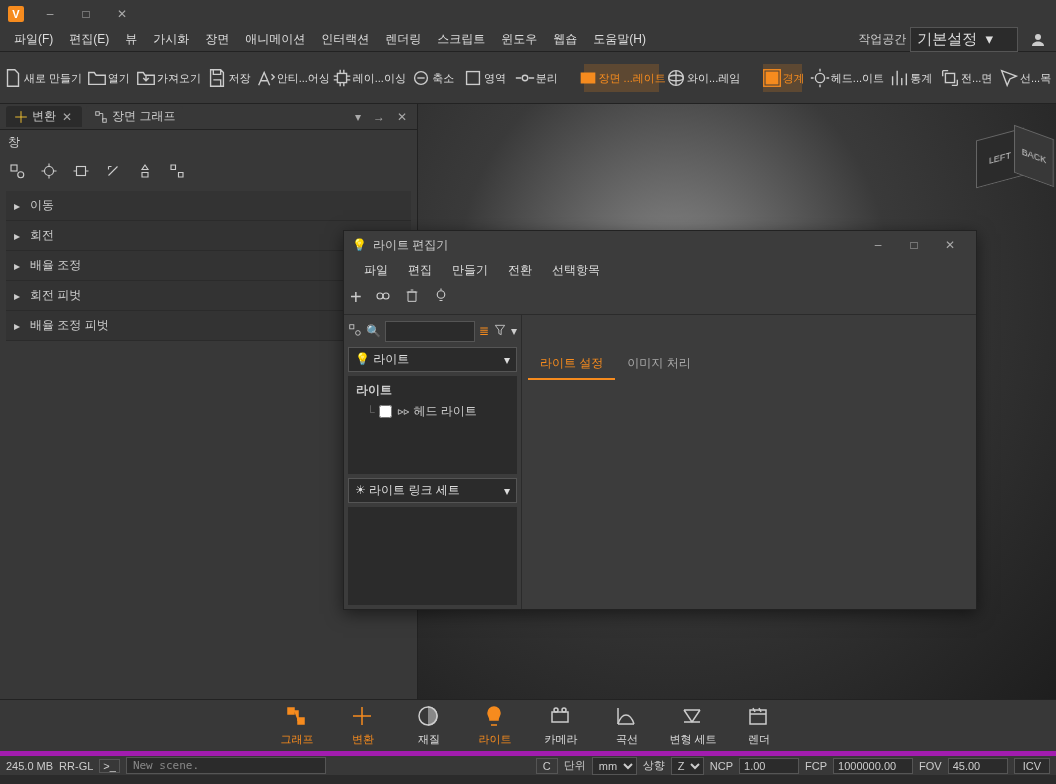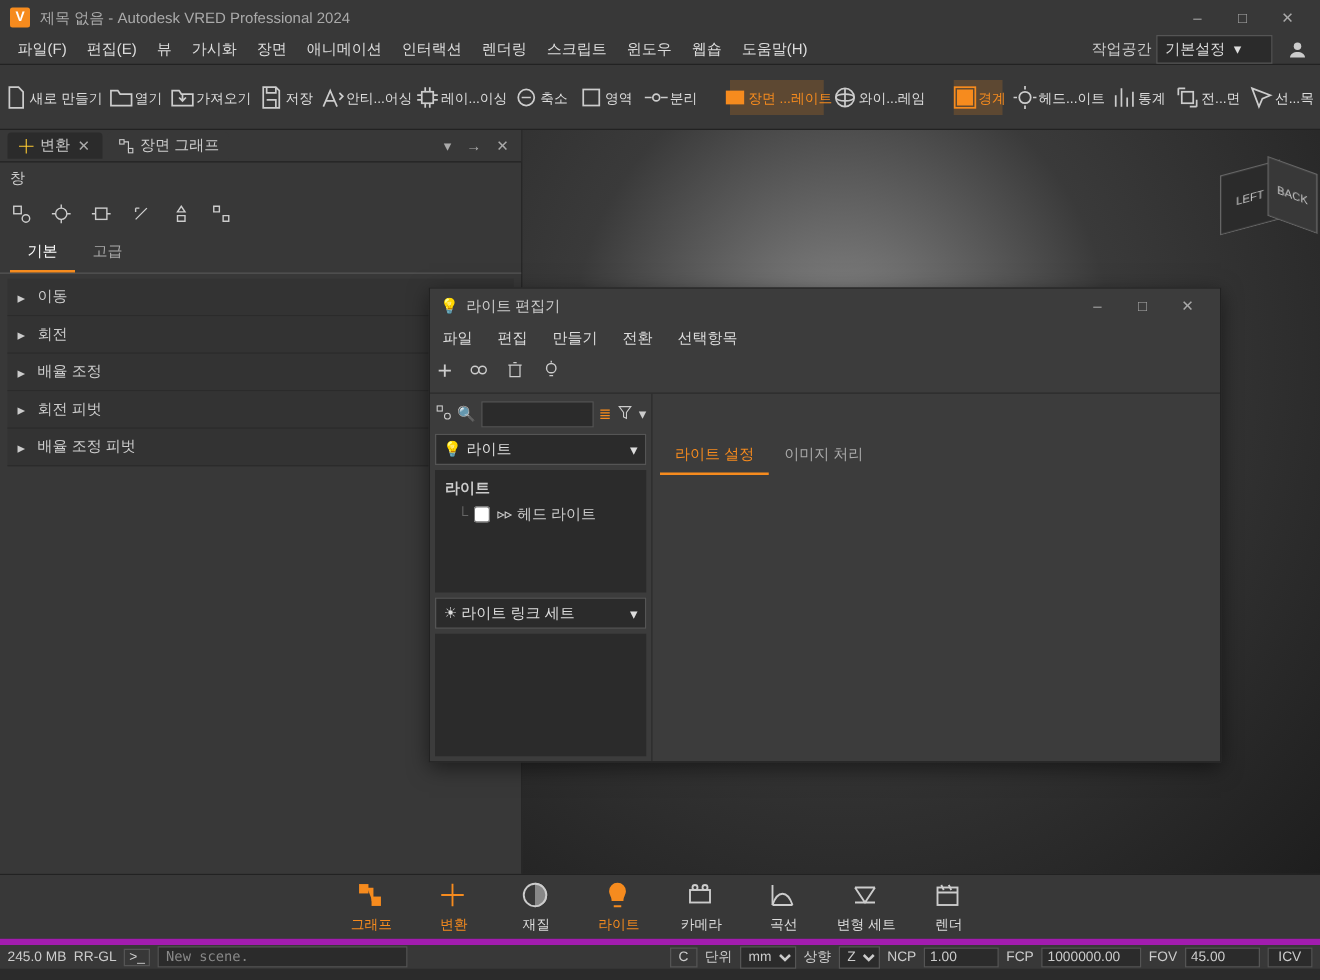--- a/index.html
+++ b/index.html
@@ -9,21 +9,21 @@
 .titlebar { height: 28px; background: #383838; display: flex; align-items: center; padding: 0 8px; }
 .titlebar .app-icon { width: 16px; height: 16px; background: #f68b1e; border-radius: 2px; display: flex; align-items: center; justify-content: center; color: #fff; font-weight: bold; font-size: 11px; margin-right: 8px; }
 .titlebar .title { flex: 1; color: #aaa; font-size: 12px; }
 .titlebar .win-btn { width: 36px; height: 28px; display: flex; align-items: center; justify-content: center; color: #aaa; cursor: pointer; }
 
 
 .menubar { height: 24px; background: #383838; display: flex; align-items: center; padding: 0 6px; border-bottom: 1px solid #222; }
 .menubar .menu-item { padding: 0 8px; color: #ddd; font-size: 12px; cursor: pointer; }
 .menubar .spacer { flex: 1; }
 .menubar .workspace-label { color: #ccc; font-size: 12px; margin-right: 4px; }
-.menubar .workspace-select { background: #2b2b2b; color: #ddd; border: 1px solid #555; padding: 2px 24px 2px 6px; font-size: 12px; }
+.menubar .workspace-select { background: #2b2b2b; color: #ddd; border: 1px solid #555; padding: 2px 24px 2px 6px; font-size: 15px; }
 .menubar .user-icon { width: 24px; height: 24px; margin-left: 8px; display: flex; align-items: center; justify-content: center; }
 
 
 .toolbar { height: 52px; background: #383838; display: flex; align-items: center; padding: 0 8px 0 8px; border-bottom: 1px solid #222; gap: 12px; }
 .tool-btn { display: flex; flex-direction: row; align-items: center; justify-content: center; min-width: 38px; cursor: pointer; padding: 2px 2px; }
 .tool-btn .icon { width: 24px; height: 24px; display: flex; align-items: center; justify-content: center; }
 .tool-btn .label { font-size: 11px; color: #ddd; margin-top: 2px; white-space: nowrap; }
 .tool-btn.active { background: #f68b1e33; margin-left: 16px; }
 .tool-btn.active .label { color: #f68b1e; }
 
@@ -45,21 +45,21 @@
 
 .viewport { flex: 1; background: radial-gradient(ellipse at 40% 30%, #8b8b8b 0%, #3a3a3a 40%, #1e1e1e 100%); position: relative; }
 .viewcube { position: absolute; top: 20px; right: 20px; width: 60px; height: 60px; transform-style: preserve-3d; }
 
 
 .dialog { position: absolute; left: 343px; top: 230px; width: 634px; height: 380px; background: #3c3c3c; border: 1px solid #222; box-shadow: 0 4px 16px rgba(0,0,0,0.5); display: flex; flex-direction: column; }
 .dialog .dlg-title { height: 28px; display: flex; align-items: center; padding: 0 8px; background: #3c3c3c; }
 .dialog .dlg-title .bulb { margin-right: 6px; }
 .dialog .dlg-win { display: flex; margin-left: auto; gap: 0; }
 .dialog .dlg-win > div { width: 36px; height: 24px; display: flex; align-items: center; justify-content: center; color: #aaa; cursor: pointer; }
-.dialog .dlg-menu { height: 22px; display: flex; align-items: center; padding: 0 6px; gap: 12px; }
+.dialog .dlg-menu { height: 22px; display: flex; align-items: center; padding: 0 16px; gap: 12px; }
 .dialog .dlg-menu span { color: #ddd; cursor: pointer; padding: 0 4px; }
 .dialog .dlg-toolbar { height: 34px; display: flex; align-items: center; padding: 0 6px; gap: 12px; border-bottom: 1px solid #2b2b2b; }
 .dialog .dlg-body { flex: 1; display: flex; }
 .dialog .left-col { width: 178px; border-right: 1px solid #2b2b2b; display: flex; flex-direction: column; padding: 4px; gap: 4px; }
 .dialog .right-col { flex: 1; padding: 6px; }
 .dialog .search-row { display: flex; align-items: center; gap: 4px; height: 24px; }
 .dialog .search-row input { flex: 1; background: #2b2b2b; border: 1px solid #555; color: #ccc; padding: 2px 4px; min-width: 0; }
 .dialog .combo { background: #2b2b2b; border: 1px solid #555; color: #ddd; padding: 3px 6px; display: flex; align-items: center; justify-content: space-between; cursor: pointer; }
 .dialog .tree { background: #2b2b2b; flex: 1; padding: 4px; min-height: 60px; }
 .dialog .tree-item { padding: 2px 4px; display: flex; align-items: center; gap: 4px; }
@@ -80,21 +80,20 @@
 .statusbar select { background: #2b2b2b; border: 1px solid #555; color: #ccc; font-size: 11px; padding: 1px 2px; }
 .log { background: #2b2b2b; border: 1px solid #555; color: #888; padding: 1px 6px; font-family: monospace; width: 200px; }
 svg { stroke: #ccc; fill: none; stroke-width: 1.5; }
 .active svg { stroke: #f68b1e; }
 </style>
 </head>
 <body>
 
 <div class="titlebar">
   <div class="app-icon">V</div>
-  <div class="title">제목 없음 - Autodesk VRED Professional 2024</div>
   <div class="win-btn">–</div>
   <div class="win-btn">□</div>
   <div class="win-btn">✕</div>
 </div>
 
 <div class="menubar">
   <span class="menu-item">파일(F)</span>
   <span class="menu-item">편집(E)</span>
   <span class="menu-item">뷰</span>
   <span class="menu-item">가시화</span>
@@ -308,24 +307,20 @@
           <svg width="18" height="18" viewBox="0 0 24 24">
             <path d="M12 4l4 6h-8zM8 14h8v6H8z"></path>
           </svg>
         </div>
       <div class="pt-btn">
           <svg width="18" height="18" viewBox="0 0 24 24">
             <path d="M4 4h6v6H4zM14 14h6v6h-6z"></path>
           </svg>
         </div>
     </div>
-    <div class="sub-tabs">
-      <div class="stab active">기본</div>
-      <div class="stab">고급</div>
-    </div>
     <div class="accordion" id="accordion">
         <div class="acc-item">
           <span class="chev">▸</span>
           <span>이동</span>
         </div>
         <div class="acc-item">
           <span class="chev">▸</span>
           <span>회전</span>
         </div>
         <div class="acc-item">

